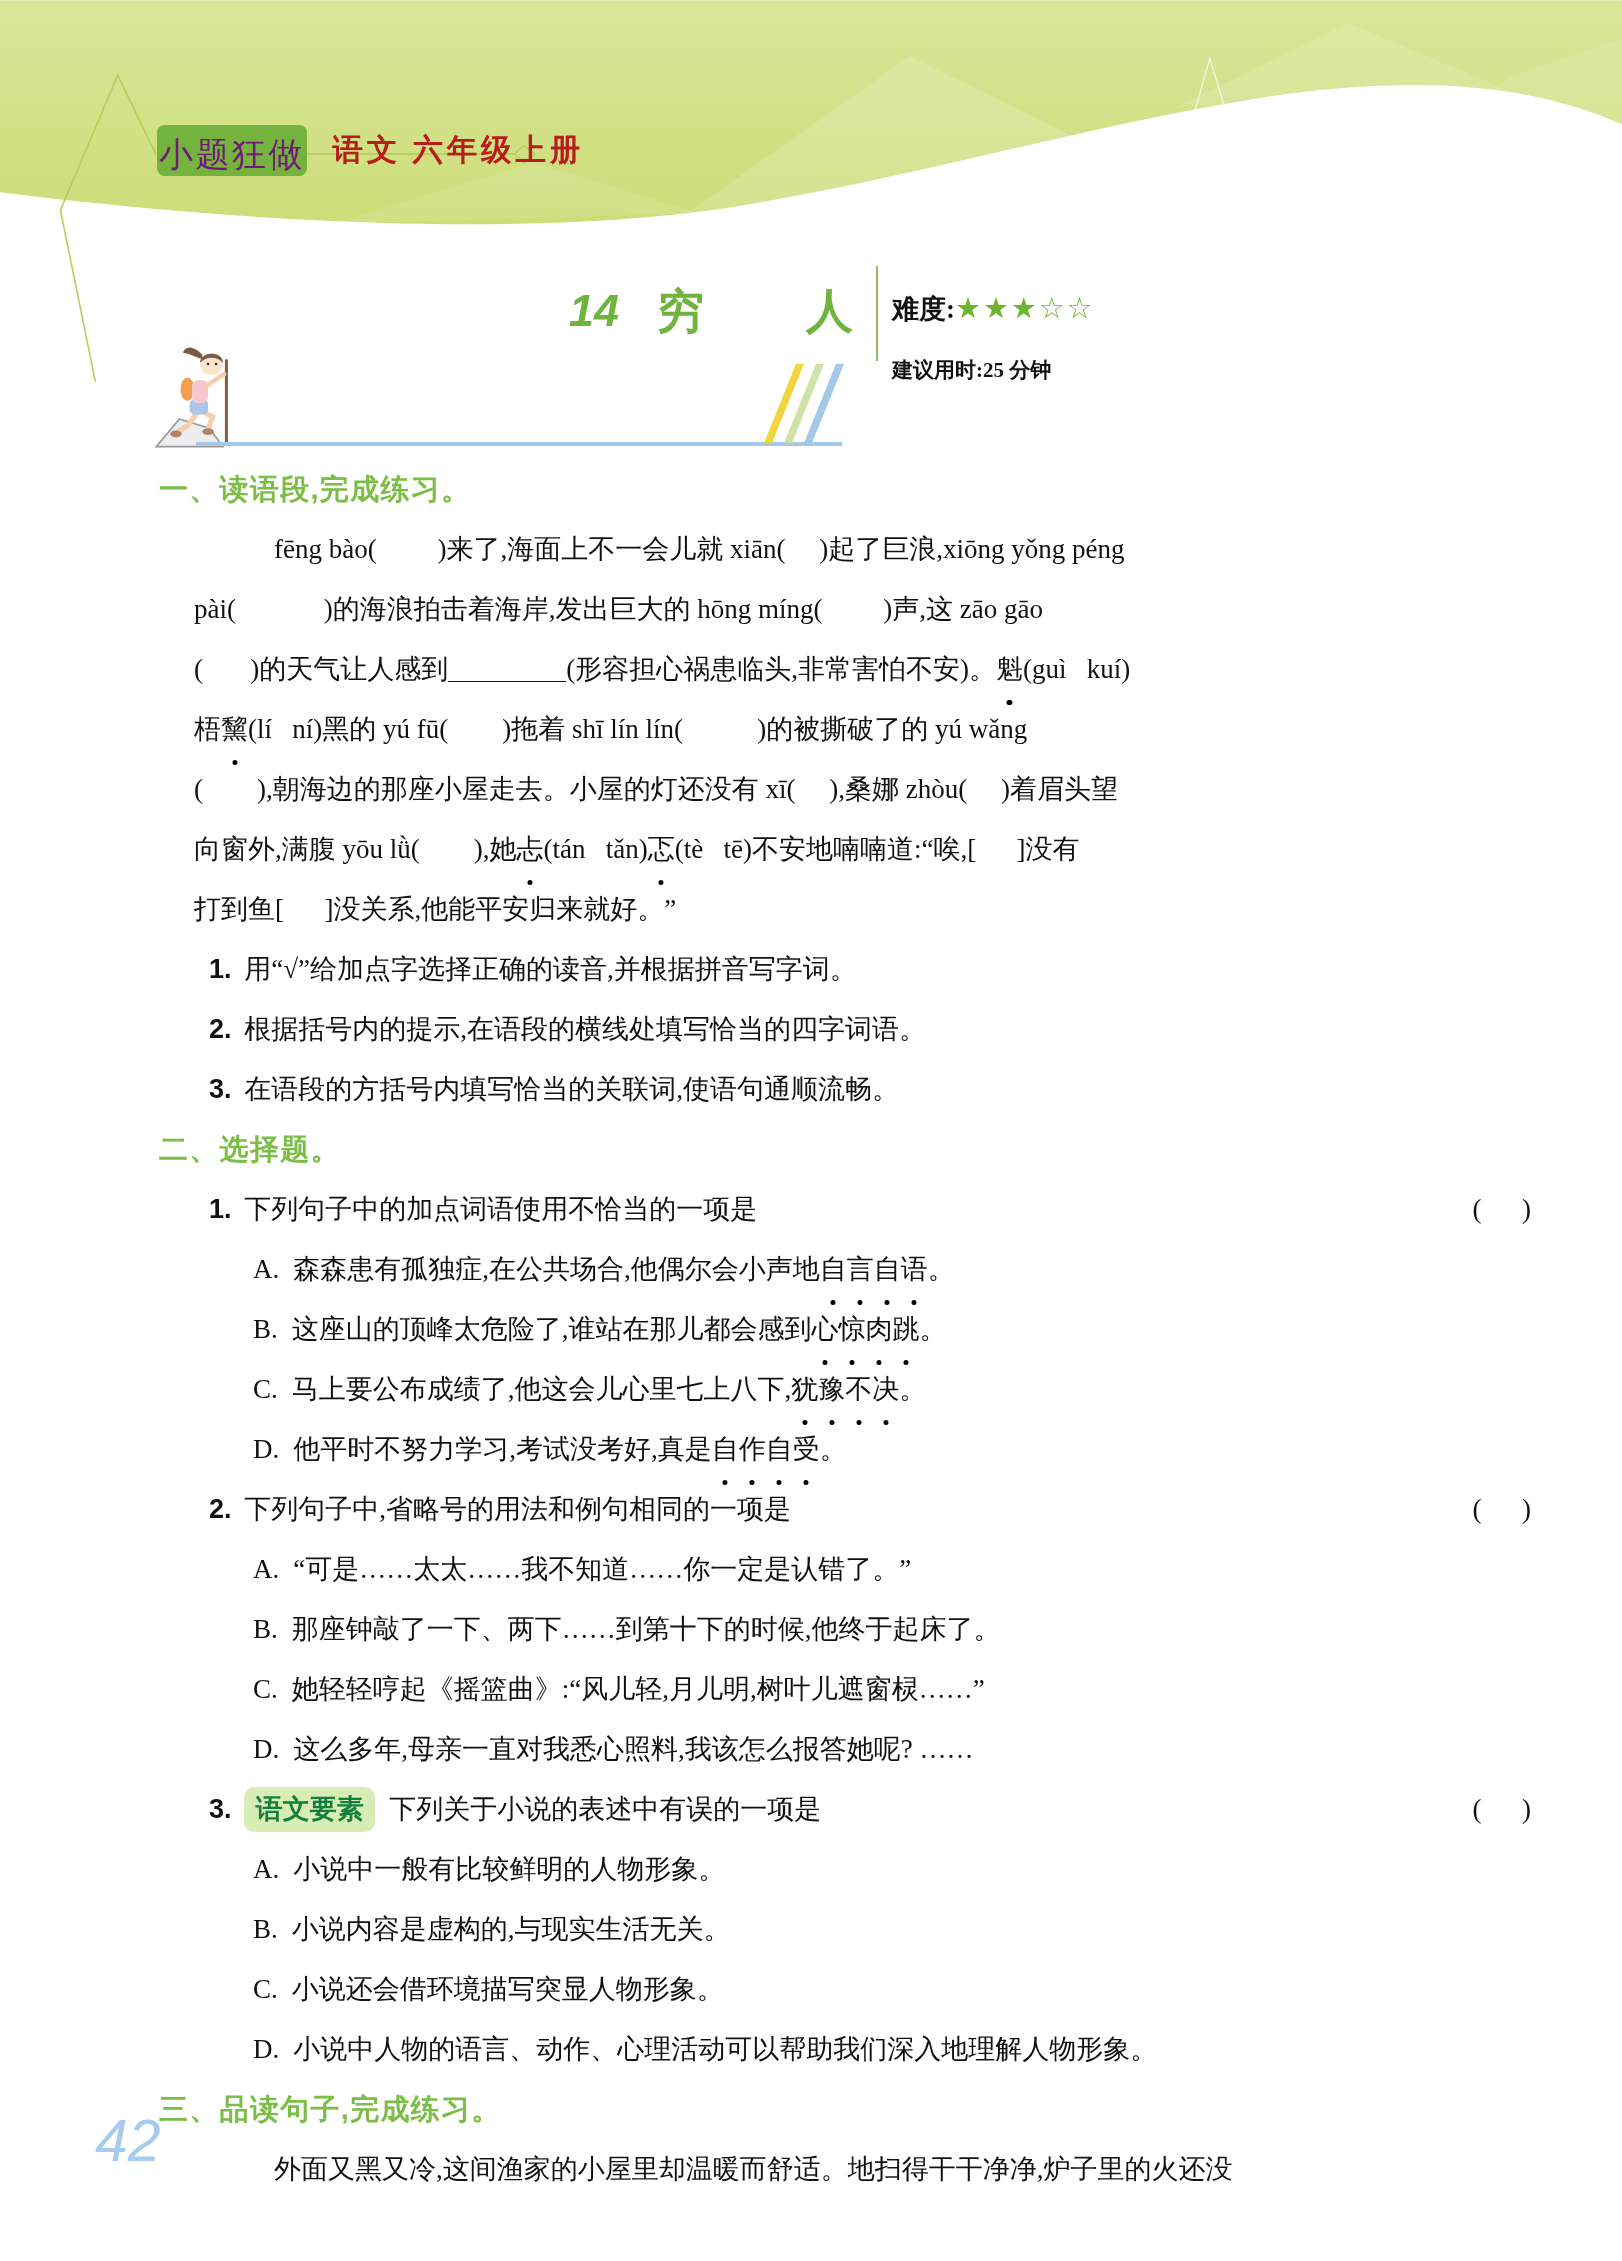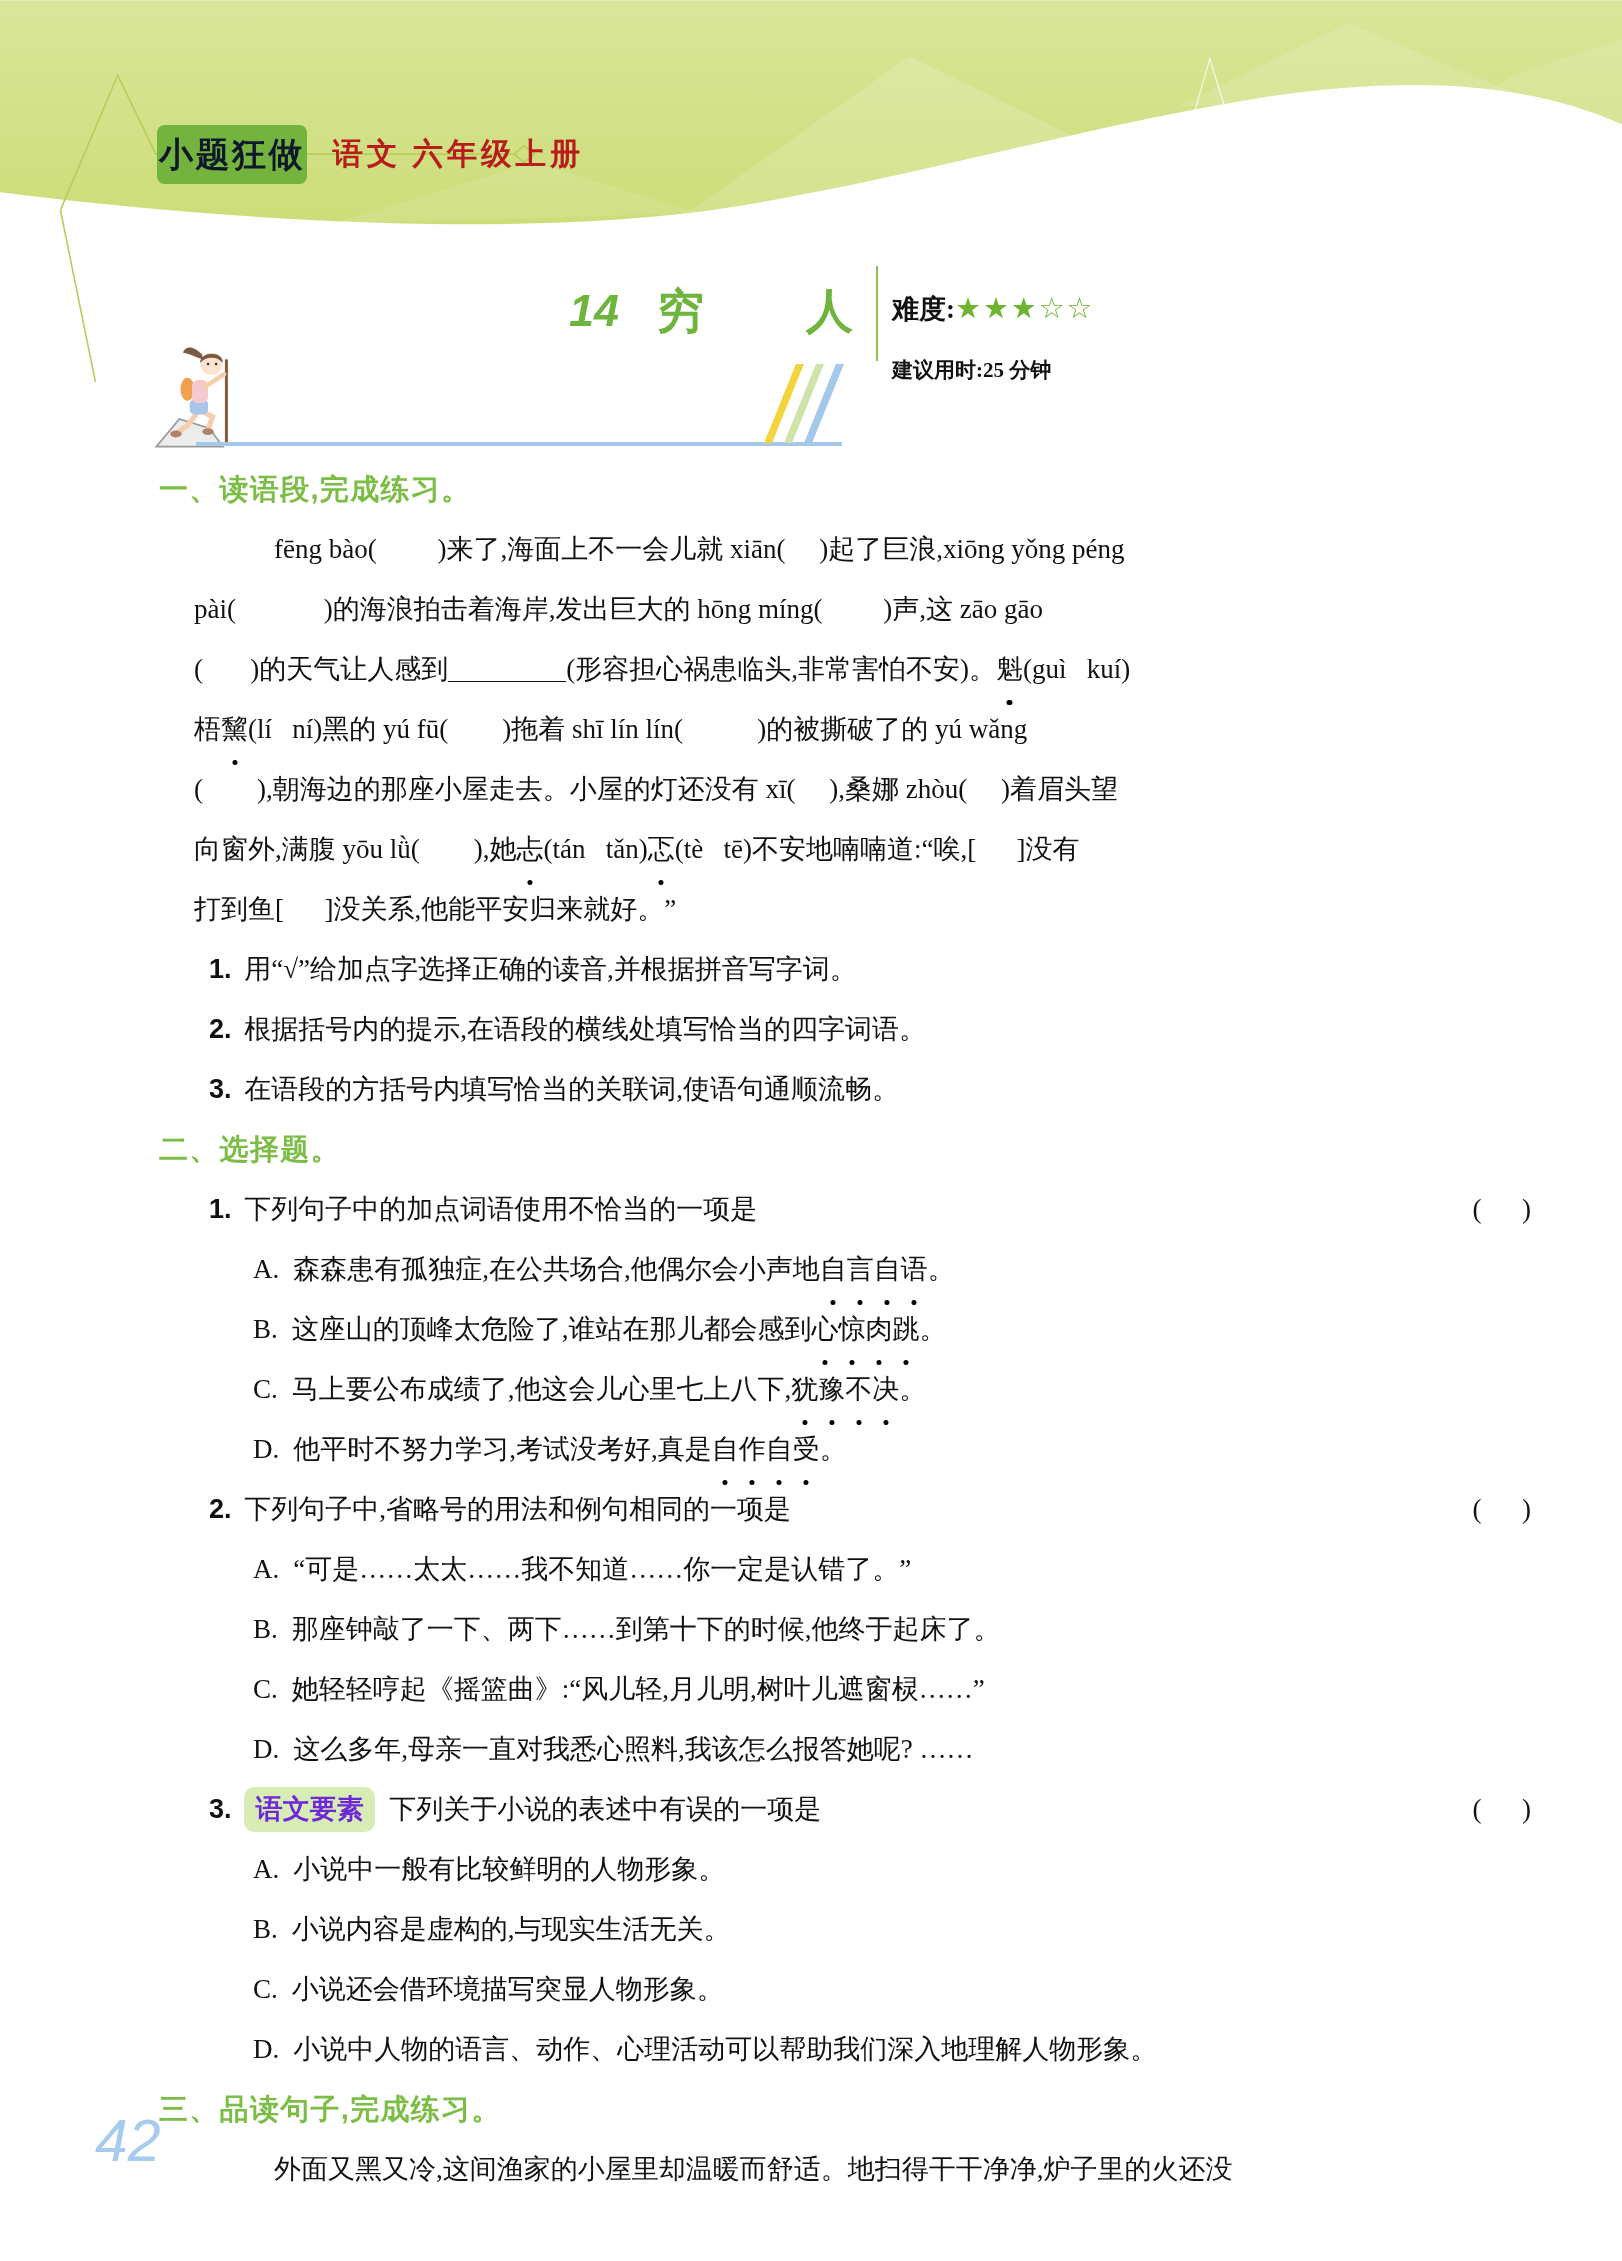--- a/index.html
+++ b/index.html
@@ -3,22 +3,22 @@
 <meta charset="utf-8">
 <style>
   * { margin:0; padding:0; box-sizing:border-box; }
   body { background:#fff; font-family:"Liberation Serif","DejaVu Serif",serif; }
   .page { position:relative; width:1622px; height:2261px; background:#ffffff; overflow:hidden; }
 
   
   .banner-svg { position:absolute; left:0; top:0; }
   .brand { position:absolute; left:157px; top:125px; display:flex; align-items:center; }
   .brand-badge {
-    width:150px; height:59px; background:#74b43e; border-radius:7.6px;
-    color:#0f172a; font-family:"Liberation Sans","DejaVu Sans",sans-serif; font-weight:bold;
+    width:150px; height:51px; background:#74b43e; border-radius:7.6px;
+    color:#701a75; font-family:"Liberation Sans","DejaVu Sans",sans-serif; font-weight:normal;
     font-size:34px; text-align:center; line-height:59px; letter-spacing:2.5px;
   }
   .brand-subject {
     margin-left:25.5px; font-size:30.5px; font-weight:bold; color:#b91c1c; letter-spacing:3.8px;
   }
 
   
   .lesson { position:absolute; left:569px; top:266px; width:573px; height:99px; }
   .lesson-num { position:absolute; left:0; top:19px; font-family:"Liberation Sans","DejaVu Sans",sans-serif;
     font-style:italic; font-weight:bold; font-size:45px; color:#6fb43c; }
@@ -47,21 +47,21 @@
   .sec-head { font-family:"Liberation Sans","DejaVu Sans",sans-serif; font-weight:bold; font-size:29px; color:#7bbd45; letter-spacing:1.3px; }
   .passage { padding-left:35px; }
   .first-indent { text-indent:80px; }
   .item-row { padding-left:50px; }
   .item-num { font-family:"Liberation Sans","DejaVu Sans",sans-serif; font-weight:bold; font-size:27px; margin-right:12.7px; }
   .qrow { padding-left:50px; display:flex; justify-content:space-between; padding-right:5.1px; }
   .opt-row { padding-left:94px; }
   .opt-label { margin-right:14px; }
   .answer-blank { white-space:pre; }
   .ys-badge { display:inline-block; background:#d8ecb6; border-radius:10.2px; padding:0 11.5px; margin-right:14px;
-    font-family:"Liberation Sans","DejaVu Sans",sans-serif; font-weight:bold; font-size:27px; line-height:45px; height:45px; color:#6d28d9; }
+    font-family:"Liberation Sans","DejaVu Sans",sans-serif; font-weight:bold; font-size:27px; line-height:45px; height:45px; color:#15803d; }
   .dot-char { position:relative; display:inline-block; }
   .dot-char::after { content:""; position:absolute; left:50%; bottom:-6.4px; transform:translateX(-50%);
     width:5.1px; height:5.1px; border-radius:50%; background:#000; }
   .blank-line { display:inline-block; border-bottom:1.9px solid #111; height:1em; vertical-align:-3.8px; }
 
   
   .pageno { position:absolute; left:95px; top:2107px; font-family:"Liberation Sans","DejaVu Sans",sans-serif;
     font-style:italic; font-weight:normal; font-size:59px; color:#a6cbee; }
 </style>
 </head>

